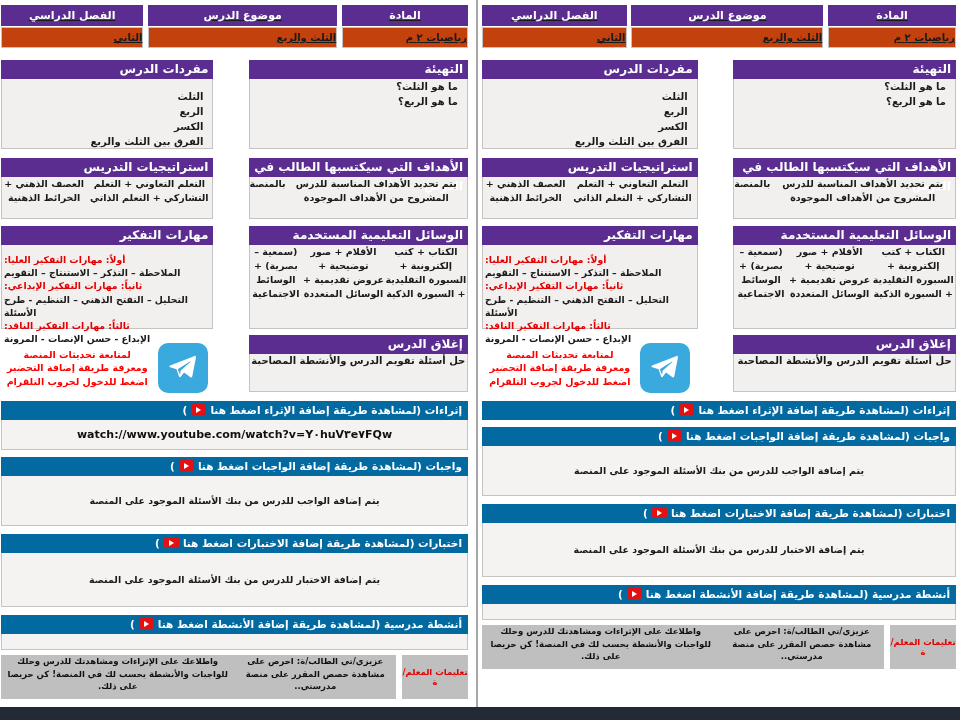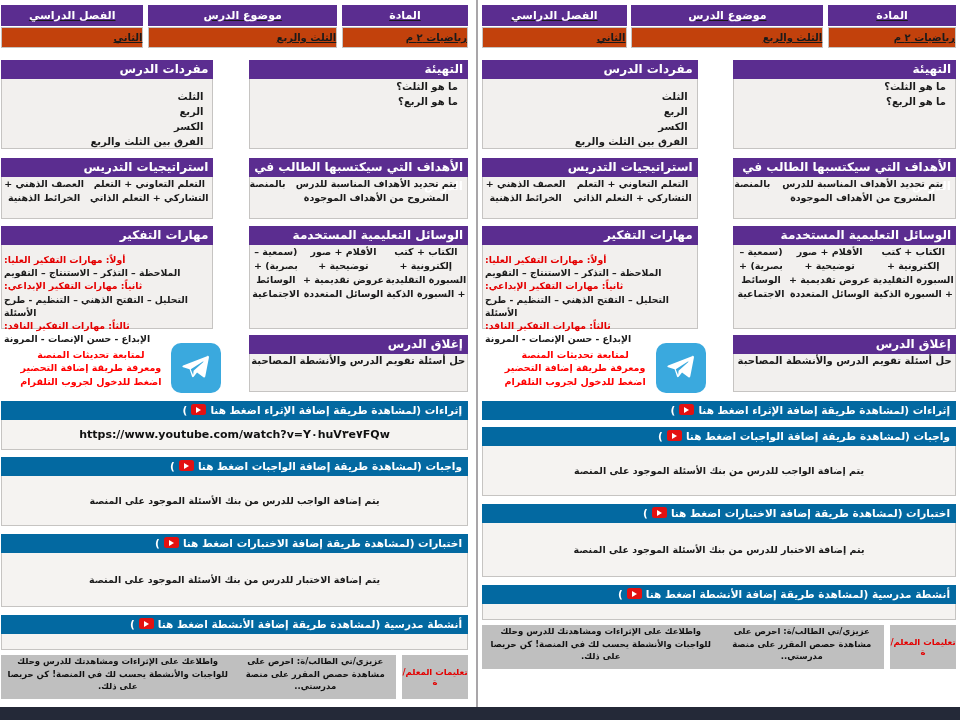--- a/index.html
+++ b/index.html
@@ -34,21 +34,21 @@
                padding-right:9px;font-size:10px;line-height:15px;}
   .body-mufradat{height:70px;padding:10px 9px 0 0;font-size:10px;line-height:15px;}
   .body-center{display:flex;justify-content:center;text-align:center;
                font-size:9.5px;line-height:14px;}
   .h42{height:42px;}
   .h84{height:84px;}
   .body-maharat{height:84px;padding:8px 5px 0 2px;font-size:9.3px;line-height:13.2px;text-align:left;}
   .red{color:#e40000;}
   .h38{height:38px;font-size:10px;}
 
-  .tg-wrap{width:45.5%;display:flex;align-items:center;gap:10px;padding-top:8px;padding-left:8px;}
+  .tg-wrap{width:45.5%;display:flex;align-items:center;justify-content:center;gap:10px;padding-top:8px;}
   .tg-text{color:#ff0000;font-size:9.5px;line-height:13.5px;text-align:center;}
   .tg-icon{width:50px;height:50px;border-radius:10px;background:#3aa9de;
            display:flex;align-items:center;justify-content:center;flex:0 0 auto;}
 
   
   .fhead{background:#0369a1;color:#fff;font-size:10.5px;height:19px;line-height:19px;padding:0 6px;}
   .fbody{background:#f5f3f1;border:1px solid #c6c4c2;border-top:none;box-sizing:border-box;
          display:flex;flex-direction:column;justify-content:center;text-align:center;font-size:9.5px;}
   .h30{height:30px;}
   .h50{height:50px;}
@@ -165,21 +165,21 @@
           <div>اضغط للدخول لجروب التلقرام</div>
         </div>
       </div>
     </div>
 
     <div class="mt8">
       <div class="fhead">
         <span>إثراءات (لمشاهدة طريقة إضافة الإثراء اضغط هنا</span><span class="yt"></span><span>)</span>
       </div>
       <div class="fbody h30">
-        <div class="url">https://www.youtube.com/watch?v=Y٠huV٣e٧FQw</div>
+        <div class="url">watch://www.youtube.com/watch?v=Y٠huV٣e٧FQw</div>
       </div>
     </div>
 
     <div class="mt7">
       <div class="fhead">
         <span>واجبات (لمشاهدة طريقة إضافة الواجبات اضغط هنا</span><span class="yt"></span><span>)</span>
       </div>
       <div class="fbody h50">
         <div>يتم إضافة الواجب للدرس من بنك الأسئلة الموجود على المنصة</div>
       </div>

